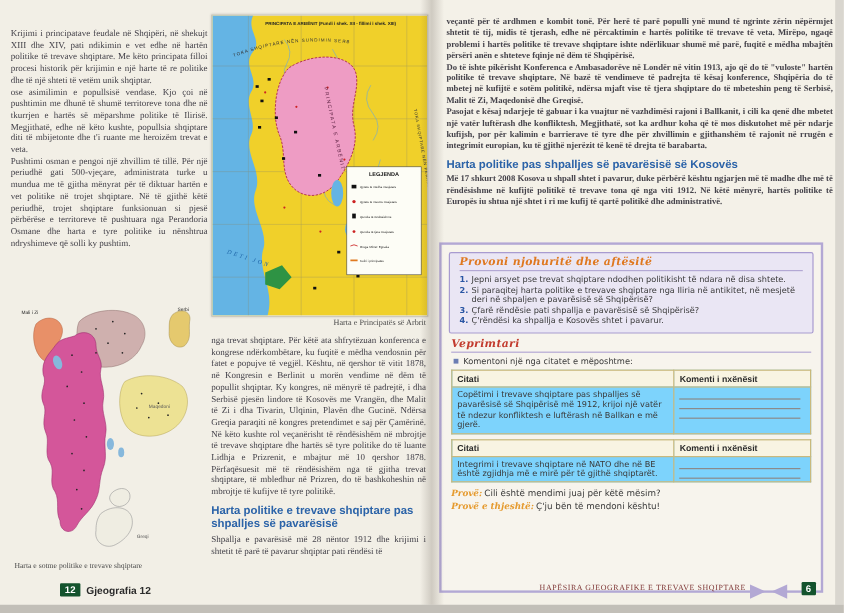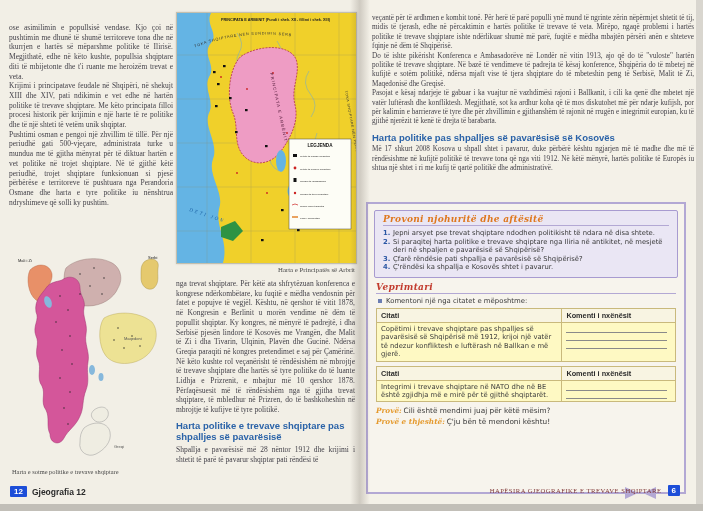--- a/index.html
+++ b/index.html
@@ -7,64 +7,64 @@
   .spread{position:absolute;left:0;top:0;width:703px;height:504px;background:linear-gradient(#f0ede4,#ebe8df);}
   .scan-bottom{position:absolute;left:0;top:504px;width:703px;height:7px;background:#c2bfb8;}
   .page-left{position:absolute;left:0;top:0;width:360px;height:504px;background:#f2efe6;}
   .page-right{position:absolute;left:360px;top:0;width:336px;height:504px;background:#f4f1e8;}
   .right-edge{position:absolute;left:696px;top:0;width:7px;height:504px;background:#d9d6cf;}
   .gutter{position:absolute;left:350px;top:0;width:20px;height:504px;background:linear-gradient(90deg,rgba(0,0,0,0),rgba(80,70,60,.22) 50%,rgba(0,0,0,0));}
 
   .body-text{font-size:7.5px;line-height:9.7px;color:#44424a;text-align:justify;}
   .body-text p{margin:0;}
   .rtext{font-size:7.2px;line-height:9.4px;color:#44424a;text-align:justify;}
-  .rtext p{margin:0;}
+  .rtext p{margin:0;font-weight:bold;}
   .blue-head{font-family:"Liberation Sans",sans-serif;font-weight:bold;color:#2b63a8;font-size:9.5px;line-height:11.5px;margin:5px 0 2px 0;}
 
   .map-frame{position:absolute;border:1px solid #c3bfae;background:#fff;box-shadow:0 0 2px rgba(0,0,0,.15);}
   .caption{font-size:6.8px;color:#4a4a4a;}
 
   .footerL{position:absolute;left:10px;top:486px;display:flex;align-items:center;gap:5px;}
-  .pagenum-box{background:#1d4ed8;color:#fff;font-family:"Liberation Sans",sans-serif;font-size:8px;font-weight:bold;padding:1px 4px;border-radius:1px;}
+  .pagenum-box{background:#14532d;color:#fff;font-family:"Liberation Sans",sans-serif;font-size:8px;font-weight:bold;padding:1px 4px;border-radius:1px;margin-left:40px;}
   .book-title{font-family:"Liberation Sans",sans-serif;font-weight:bold;font-size:8.5px;color:#2b2b2b;}
   .footerR{position:absolute;right:16px;top:485px;display:flex;align-items:center;gap:6px;}
   .chapter{font-size:6.6px;letter-spacing:.5px;color:#7e3636;}
 
   .pbox{position:absolute;left:6px;top:202px;width:320px;height:292px;border:2px solid #b3a8d4;background:#f7f4ed;box-sizing:border-box;}
   .qbox{margin:6px 6px 4px 6px;background:#eae6f4;border:1.5px solid #a89bd0;border-radius:2px;padding:3px 8px 5px 8px;}
   .script{font-family:"DejaVu Serif",serif;font-style:italic;font-weight:bold;letter-spacing:.3px;}
   .script-orange{color:#df781f;font-size:9px;}
   .script-red{color:#c23b2e;font-size:9px;}
   .title-rule{border-bottom:1px solid #b3a8d4;margin:1px 0 3px 0;}
   .q{display:flex;font-family:"DejaVu Sans",sans-serif;font-size:6.8px;line-height:8.6px;color:#3a3a3a;}
   .q .num{color:#2a56a4;font-weight:bold;width:10px;flex:none;}
   .vsec{margin:2px 8px 0 8px;}
   .bullet-row{display:flex;align-items:center;gap:4px;font-family:"DejaVu Sans",sans-serif;font-size:6.9px;color:#3a3a3a;margin:3px 0 3px 2px;}
   .sq{width:4px;height:4px;background:#6b7db3;flex:none;}
-  table.cit{width:100%;border-collapse:collapse;margin:0 0 4px 0;background:#fef9c3;}
+  table.cit{width:100%;border-collapse:collapse;margin:0 0 4px 0;background:#7dd3fc;}
   table.cit th,table.cit td{border:1px solid #c9b97c;padding:2px 4px;vertical-align:top;}
   table.cit th{font-family:"Liberation Sans",sans-serif;font-size:7.3px;color:#2b2b2b;text-align:left;background:#f8f4e2;}
   table.cit td.ctext{font-family:"DejaVu Sans",sans-serif;font-size:6.8px;line-height:8.4px;color:#3a3a3a;width:62%;margin-top:46px;}
   table.cit td.clines{width:38%;}
   .bline{border-bottom:1px solid #8a8a8a;height:7px;width:96%;}
   .prova-row{margin:1px 0 0 8px;font-size:7.3px;line-height:9.6px;}
   .prova-label{font-family:"DejaVu Serif",serif;font-style:italic;font-weight:bold;color:#e59a2e;}
   .prova-text{font-family:"DejaVu Sans",sans-serif;color:#3a3a3a;}
   .arrow-r{position:absolute;bottom:-7px;right:46px;width:0;height:0;border-top:6px solid transparent;border-bottom:6px solid transparent;border-left:13px solid #b3a8d4;}
   .arrow-l{position:absolute;bottom:-7px;right:28px;width:0;height:0;border-top:6px solid transparent;border-bottom:6px solid transparent;border-right:13px solid #b3a8d4;}
 </style>
 </head>
 <body>
 
 <div class="spread">
   <div class="page-left">
 
     <div class="body-text" style="position:absolute;left:9px;top:23px;width:164px;">
+      <p>Krijimi i principatave feudale në Shqipëri, në shekujt XIII dhe XIV, pati ndikimin e vet edhe në hartën politike të trevave shqiptare. Me këto principata filloi procesi historik për krijimin e një harte të re politike dhe të një shteti të vetëm unik shqiptar.</p>
       <p>ose asimilimin e popullsisë vendase. Kjo çoi në pushtimin me dhunë të shumë territoreve tona dhe në tkurrjen e hartës së mëparshme politike të Ilirisë. Megjithatë, edhe në këto kushte, popullsia shqiptare diti të mbijetonte dhe t'i ruante me heroizëm trevat e veta.</p>
-      <p>Krijimi i principatave feudale në Shqipëri, në shekujt XIII dhe XIV, pati ndikimin e vet edhe në hartën politike të trevave shqiptare. Me këto principata filloi procesi historik për krijimin e një harte të re politike dhe të një shteti të vetëm unik shqiptar.</p>
       <p>Pushtimi osman e pengoi një zhvillim të tillë. Për një periudhë gati 500-vjeçare, administrata turke u mundua me të gjitha mënyrat për të diktuar hartën e vet politike në trojet shqiptare. Në të gjithë këtë periudhë, trojet shqiptare funksionuan si pjesë përbërëse e territoreve të pushtuara nga Perandoria Osmane dhe harta e tyre politike iu nënshtrua ndryshimeve që solli ky pushtim.</p>
     </div>
 
     <div class="map-frame" style="left:176px;top:12px;width:179px;height:250px;">
       <svg width="179" height="250" viewBox="0 0 179 250">
         <rect x="0" y="0" width="179" height="250" fill="#f0d02a"></rect>
         <path d="M0,0 L34,0 C28,12 42,20 34,30 C24,42 40,52 32,64 C26,76 38,88 32,100 C26,114 42,130 36,146 C30,162 48,180 42,196 C38,214 52,228 46,250 L0,250 Z" fill="#64b4e4"></path>
         <g stroke="#8a8a6a" stroke-width="0.35" opacity="0.7">
           <line x1="30" y1="0" x2="30" y2="250"></line>
             <line x1="74" y1="0" x2="74" y2="250"></line>

